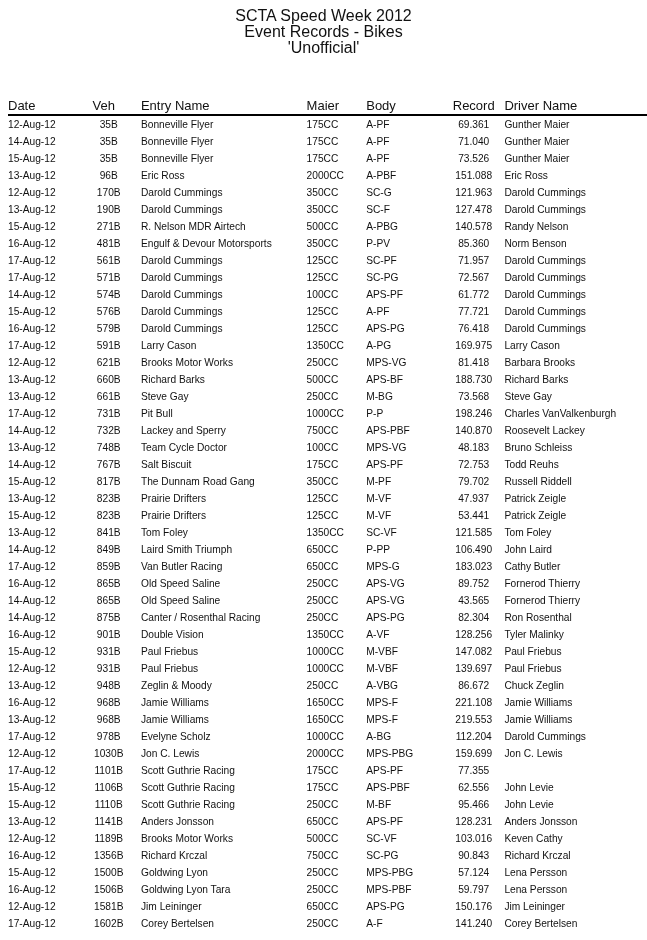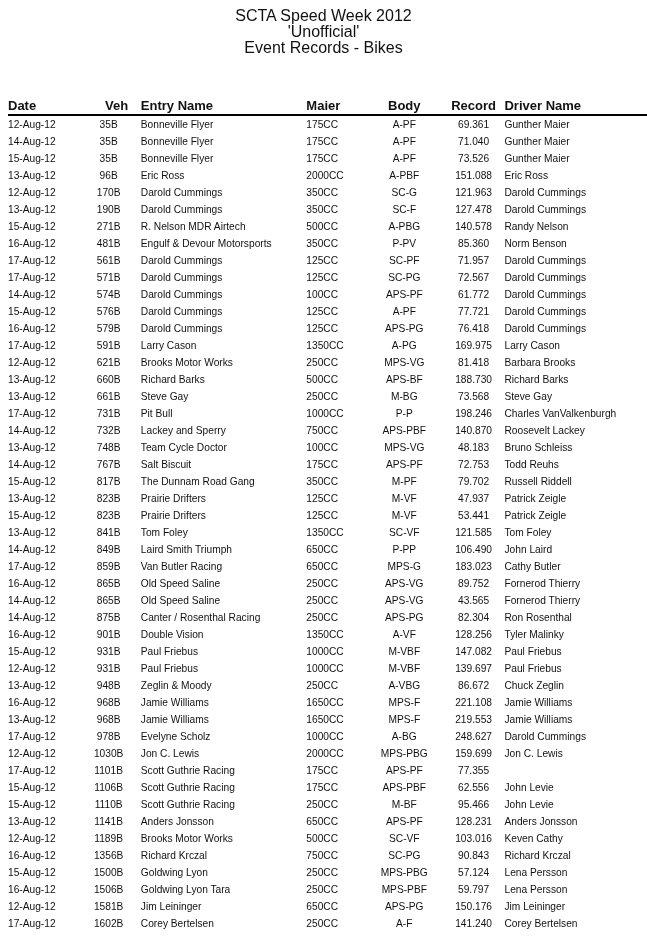--- a/index.html
+++ b/index.html
@@ -13,44 +13,44 @@
       position: absolute; top: 8px; left: 0; width: 647px;
       text-align: center; font-size: 16px; line-height: 16px;
     }
     .title-block div { margin: 0; }
     table {
       position: absolute; top: 97px; left: 8px;
       border-collapse: collapse;
       font-size: 10.2px;
     }
     thead th {
-      font-weight: bold; font-size: 13px; text-align: left;
+      font-weight: normal; font-size: 13px; text-align: left;
       padding: 0 0 1px 0; height: 16px;
       border-bottom: 2px solid #000;
     }
     thead tr { border-bottom: 2px solid #000; }
     tbody td {
       height: 17px; padding: 0; white-space: nowrap; vertical-align: middle;
     }
     .c-date { width: 86px; }
     .c-veh { width: 48px; text-align: center; padding-right: 10px !important; }
-    th.c-veh { text-align: center; padding-left: 6px !important; padding-right: 0 !important; width: 52px; }
+    th.c-veh { text-align: left; padding-left: 6px !important; padding-right: 0 !important; width: 52px; }
     .c-entry { width: 174px; }
     .c-engine { width: 65px; }
-    .c-body { width: 84px; text-align: center; }
+    .c-body { width: 84px; }
     .c-record { width: 66px; text-align: center; }
     .c-driver { width: 150px; }
   </style>
 </head>
 <body>
 
 <div class="title-block">
   <div>SCTA Speed Week 2012</div>
+  <div>Event Records - Bikes</div>
   <div>'Unofficial'</div>
-  <div>Event Records - Bikes</div>
 </div>
 
 <table>
   <thead>
     <tr>
       <th class="c-date">Date</th>
       <th class="c-veh">Veh</th>
       <th class="c-entry">Entry Name</th>
       <th class="c-engine">Maier</th>
       <th class="c-body">Body</th>
@@ -382,21 +382,21 @@
         <td class="c-body">MPS-F</td>
         <td class="c-record">219.553</td>
         <td class="c-driver">Jamie Williams</td>
       </tr>
       <tr>
         <td class="c-date">17-Aug-12</td>
         <td class="c-veh">978B</td>
         <td class="c-entry">Evelyne Scholz</td>
         <td class="c-engine">1000CC</td>
         <td class="c-body">A-BG</td>
-        <td class="c-record">248.627</td>
+        <td class="c-record">112.204</td>
         <td class="c-driver">Darold Cummings</td>
       </tr>
       <tr>
         <td class="c-date">12-Aug-12</td>
         <td class="c-veh">1030B</td>
         <td class="c-entry">Jon C. Lewis</td>
         <td class="c-engine">2000CC</td>
         <td class="c-body">MPS-PBG</td>
         <td class="c-record">159.699</td>
         <td class="c-driver">Jon C. Lewis</td>

